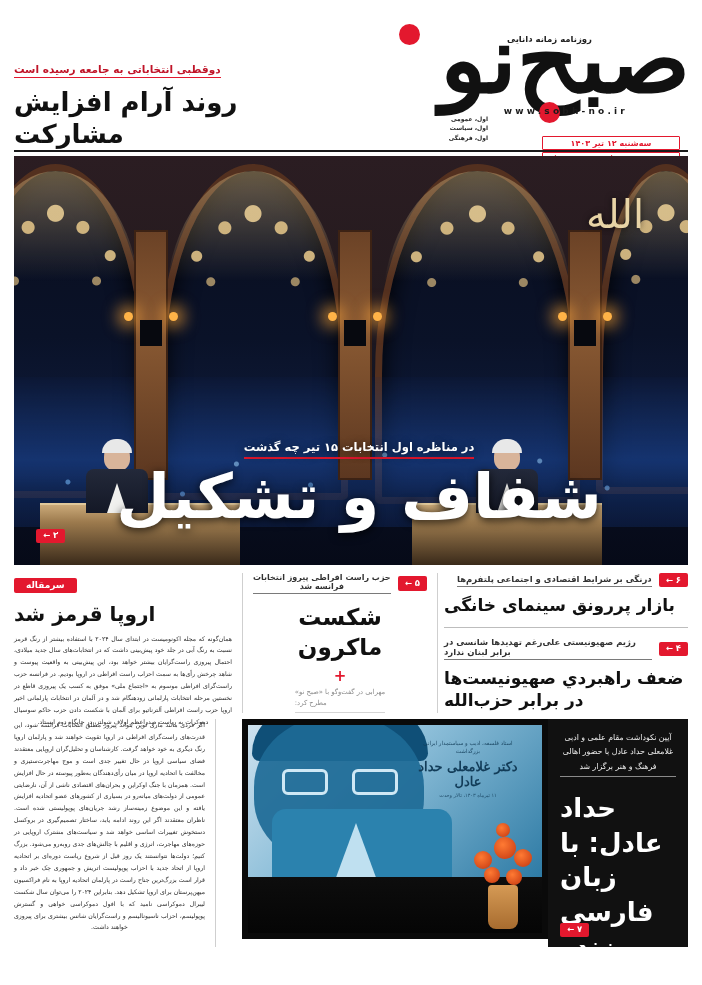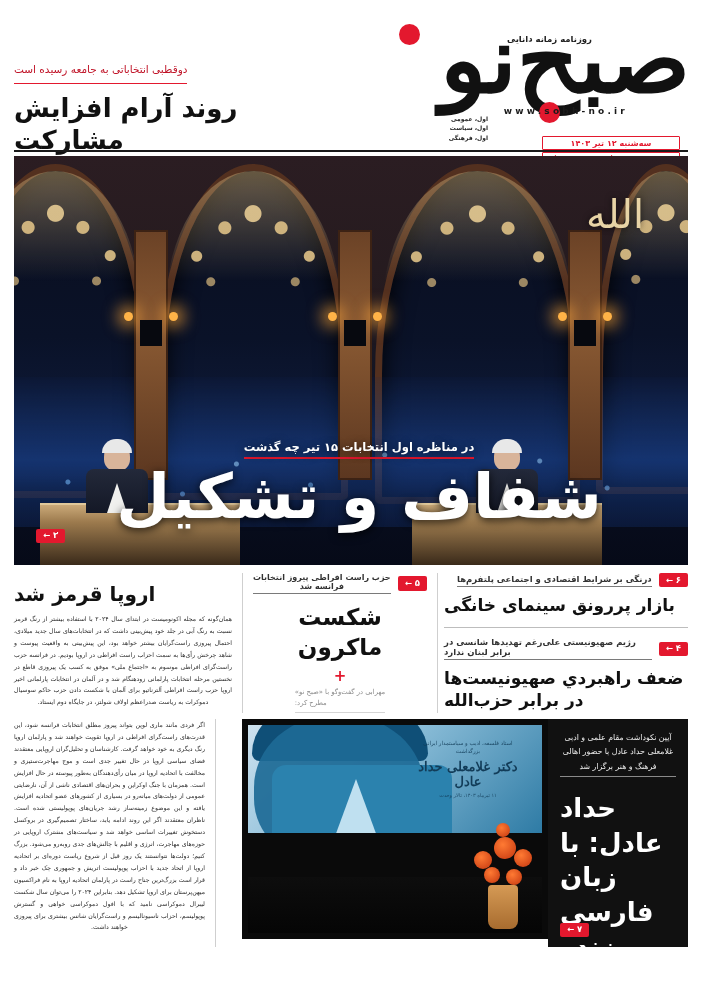--- a/index.html
+++ b/index.html
@@ -40,23 +40,23 @@
   }
   .dateline { position: absolute; right: 8px; top: 118px; width: 138px; }
   .dateline div {
     background: #fff; color: #e3182e; border: 1px solid #e3182e;
     font-size: 8px; font-weight: 700; padding: 1.5px 5px; margin-bottom: 2px;
     text-align: center; letter-spacing: -.2px; border-radius: 1px;
   }
 
   .lead-top { position: absolute; left: 14px; top: 58px; width: 330px; text-align: left; }
   .lead-top .kicker {
-    font-size: 10.5px; font-weight: 400; color: #c01428;
+    font-size: 10.5px; font-weight: 700; color: #c01428;
     border-bottom: 1.6px solid #e3182e; display: inline-block;
-    padding-bottom: 8px; margin-bottom: 9px;
+    padding-bottom: 2px; margin-bottom: 9px;
   }
   .lead-top .hl {
     font-size: 26px; font-weight: 800; color: #111; line-height: 1.22;
     letter-spacing: -.5px;
   }
   .pagebadge {
     display: inline-block; background: #e3182e; color: #fff;
     font-size: 8.5px; font-weight: 700; padding: 1.5px 7px 2.5px;
     border-radius: 2px; line-height: 1.2; white-space: nowrap;
   }
@@ -195,21 +195,21 @@
            padding: 2.5px 12px; border-radius: 2px; display: inline-block; }
   .col.right .edhead { text-align: left; }
   .edtitle { font-size: 20px; font-weight: 800; color: #111; margin: 9px 0 7px; text-align: left; }
   .edbody { font-size: 6.2px; line-height: 1.92; color: #2b2b2b; text-align: justify;
             text-align-last: center; letter-spacing: -.05px; }
 
   
   .bottomband { display: flex; margin: 6px 14px 0; height: 228px; gap: 16px; }
   .bb-left { width: 446px; position: relative; display: flex; }
   .bb-photo { position: relative; width: 306px; height: 220px; overflow: hidden; background: #0a0a0a; }
-  .screen { position: absolute; left: 6px; top: 6px; right: 6px; height: 108px;
+  .screen { position: absolute; left: 6px; top: 6px; right: 6px; height: 152px;
             background: linear-gradient(135deg,#cfe2ef 0%,#8fc0da 40%,#2e7ba5 100%); overflow: hidden; }
   .portrait-head { position: absolute; left: 6px; top: -10px; width: 170px; height: 150px;
                    border-radius: 48% 48% 44% 44%; background: #1d6a96; opacity: .92; }
   .portrait-hair { position: absolute; left: 4px; top: -16px; width: 176px; height: 52px;
                    border-radius: 60px 60px 10px 10px; background: #0f4f77; }
   .portrait-glass { position: absolute; left: 34px; top: 44px; width: 116px; height: 26px; }
   .portrait-glass span { position: absolute; top: 0; width: 46px; height: 26px; border-radius: 6px;
                          border: 3px solid #cfe8f5; }
   .portrait-glass span.l { left: 0; } .portrait-glass span.r { right: 0; }
   .portrait-suit { position: absolute; left: 24px; bottom: -6px; width: 180px; height: 74px;
@@ -364,20 +364,23 @@
           <div class="m-hair"></div>
           <div class="m-head"></div>
           <div class="m-body"></div>
           <div class="m-shirt"></div>
         </div>
         <div class="subhl">ماکرون در بحران پارلمانی جدید</div>
       </div>
     </div>
 
     <div class="col right">
+      <div class="edhead">
+        <div class="edtag">سرمقاله</div>
+      </div>
       <div class="edtitle">اروپا قرمز شد</div>
       <div class="edbody">همان‌گونه که مجله اکونومیست در ابتدای سال ۲۰۲۴ با استفاده بیشتر از رنگ قرمز نسبت به رنگ آبی در جلد خود پیش‌بینی داشت که در انتخابات‌های سال جدید میلادی، احتمال پیروزی راست‌گرایان بیشتر خواهد بود، این پیش‌بینی به واقعیت پیوست و شاهد چرخش رأی‌ها به سمت احزاب راست افراطی در اروپا بودیم. در فرانسه حزب راست‌گرای افراطی موسوم به «اجتماع ملی» موفق به کسب یک پیروزی قاطع در نخستین مرحله انتخابات پارلمانی زودهنگام شد و در آلمان در انتخابات پارلمانی اخیر اروپا حزب راست افراطی آلترناتیو برای آلمان با شکست دادن حزب حاکم سوسیال دموکرات به ریاست صدراعظم اولاف شولتز، در جایگاه دوم ایستاد.</div>
     </div>
   </div>
 
   <div class="bottomband">
     <div class="bb-left">
       <div class="bb-text">
         <div class="kicker"><span>آیین نکوداشت مقام علمی و ادبی غلامعلی حداد عادل با حضور اهالی فرهنگ و هنر برگزار شد</span></div>
         <div class="hl">حداد عادل: با زبان فارسی زنده مانده‌ام</div>

